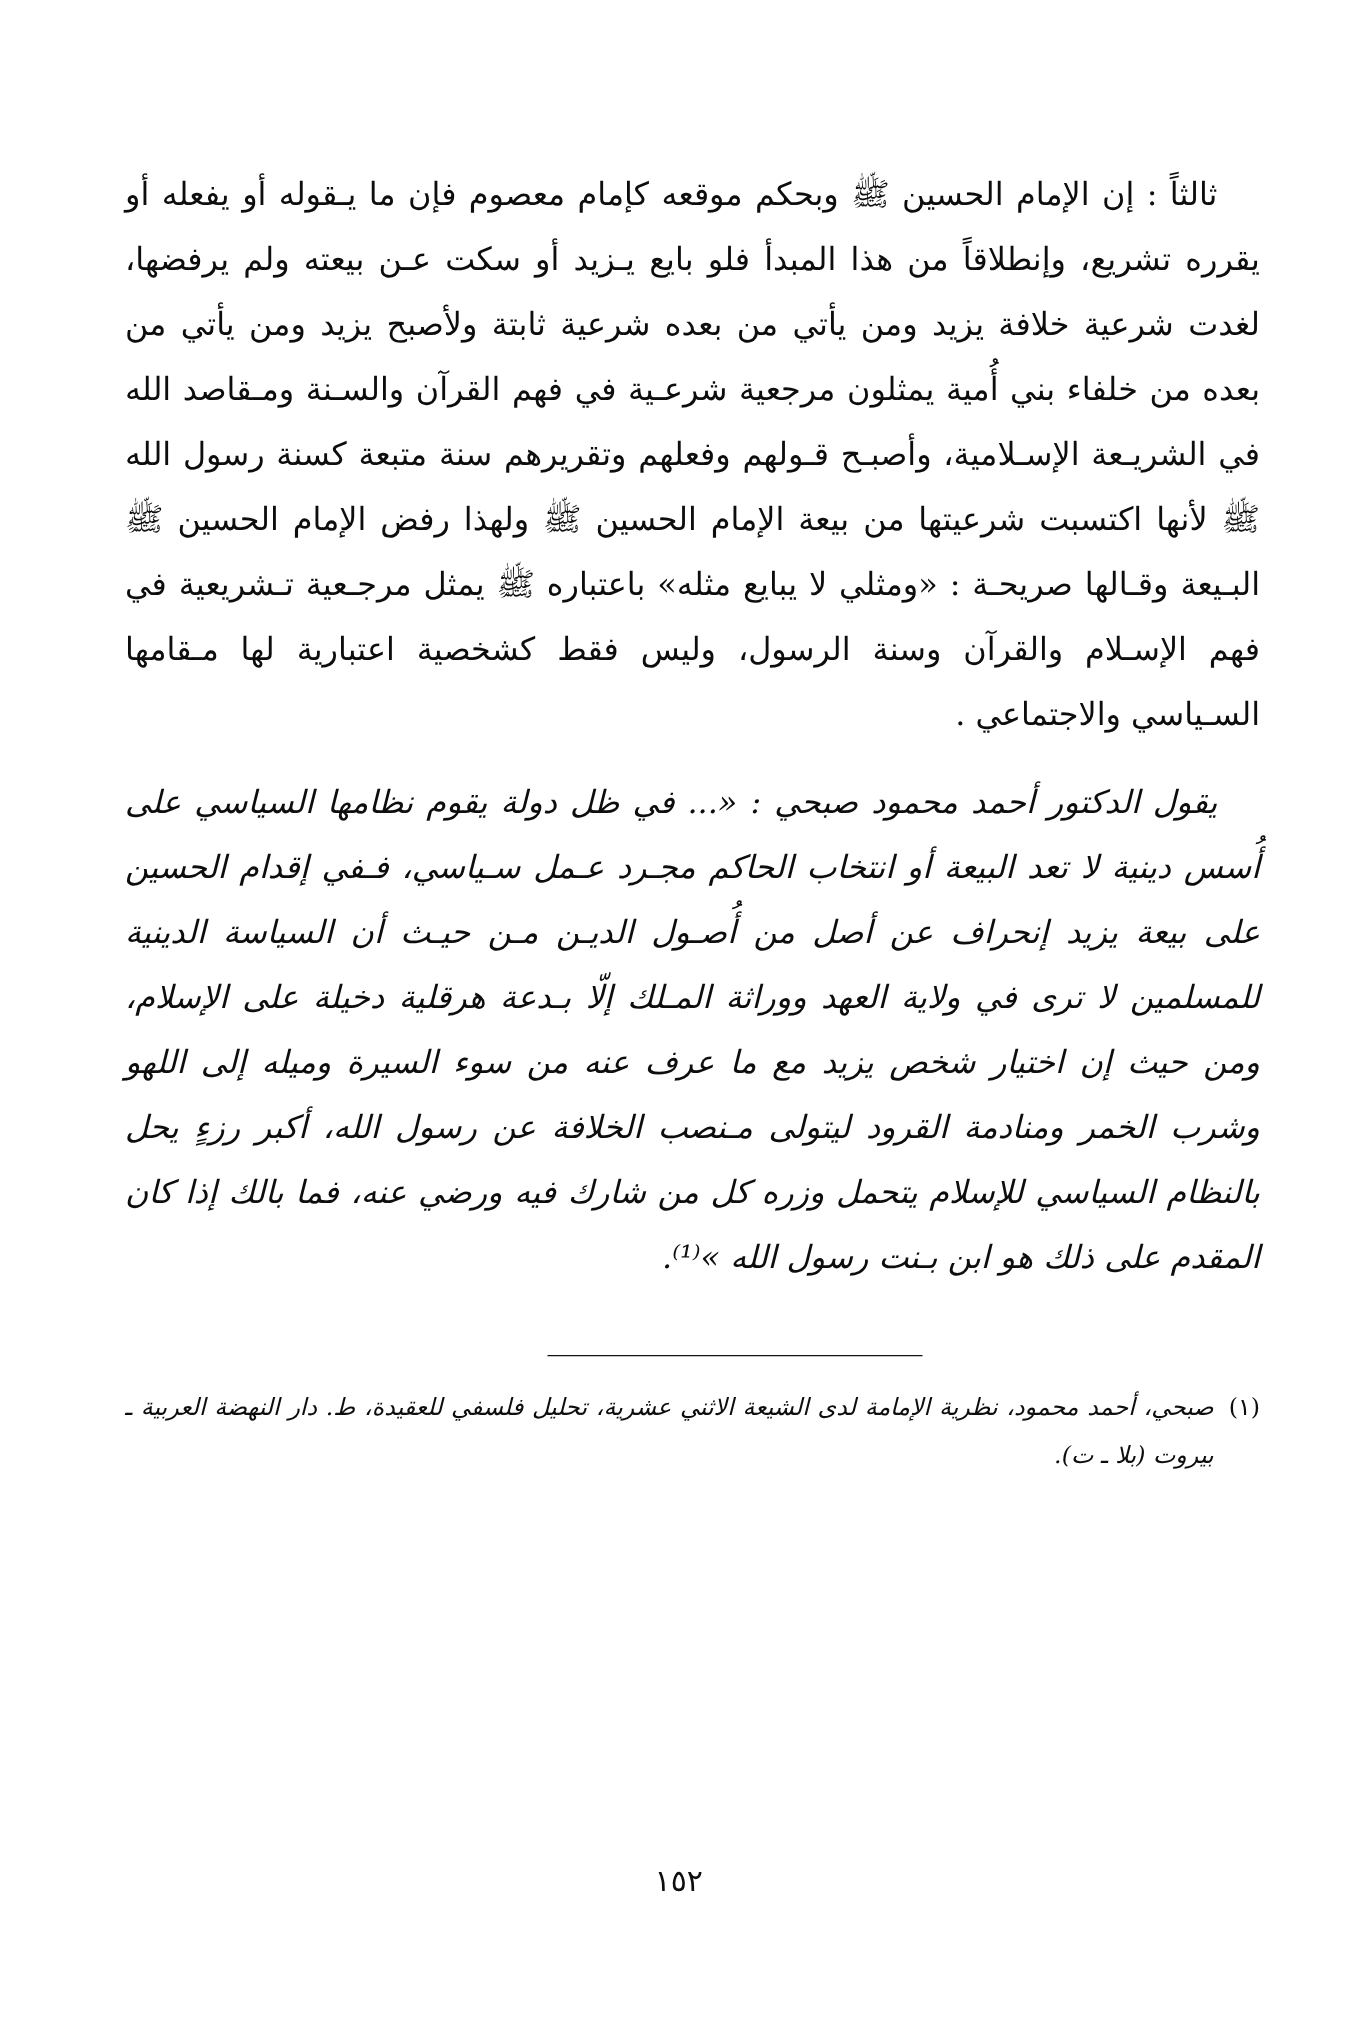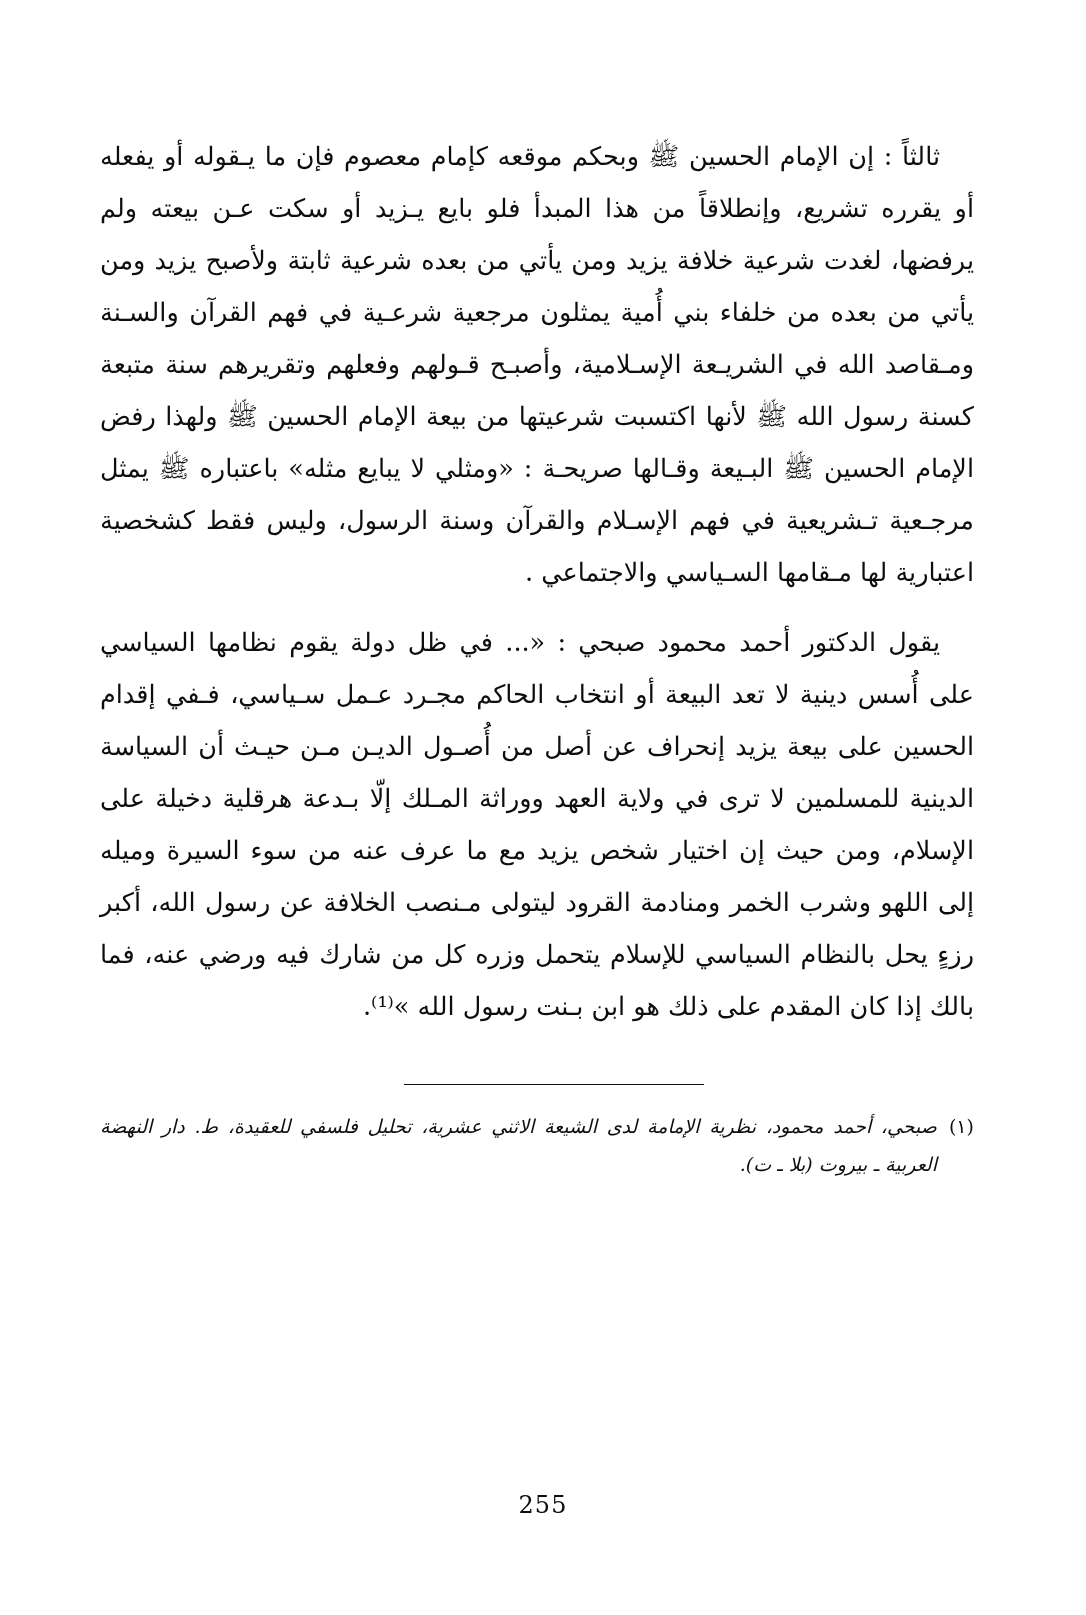--- a/index.html
+++ b/index.html
@@ -15,39 +15,40 @@
     color: #0d0d0d;
     overflow: hidden;
   }
   .page {
     position: absolute;
     top: 0;
     left: 0;
     width: 1086px;
     height: 1615px;
     box-sizing: border-box;
-    padding: 130px 112px 40px 100px;
+    padding: 130px 78px 40px 100px;
     direction: rtl;
   }
   .body-text {
     font-size: 25.5px;
     line-height: 52px;
     text-align: justify;
     text-justify: inter-word;
     letter-spacing: 0px;
   }
   .para {
     margin: 0 0 2px 0;
     text-indent: 34px;
     text-align: justify;
   }
   .quote-para {
     margin: 18px 0 0 0;
     text-indent: 34px;
     text-align: justify;
+    font-style: italic;
   }
   .footnote-rule {
     margin: 52px 0 0 0;
     width: 300px;
     height: 1px;
     background: #111;
     border: 0;
     margin-right: 270px;
   }
   .footnotes {
@@ -94,14 +95,14 @@
 
   <div class="footnote-rule"></div>
 
   <div class="footnotes">
     <div class="footnote">
       <span class="footnote-marker">(١)</span>
       <span class="footnote-body">صبحي، أحمد محمود، نظرية الإمامة لدى الشيعة الاثني عشرية، تحليل فلسفي للعقيدة، ط. دار النهضة العربية ـ بيروت (بلا ـ ت).</span>
     </div>
   </div>
 
-  <div class="page-number">255</div>
+  <div class="page-number">١٥٢</div>
 </div>
 
 </body></html>

